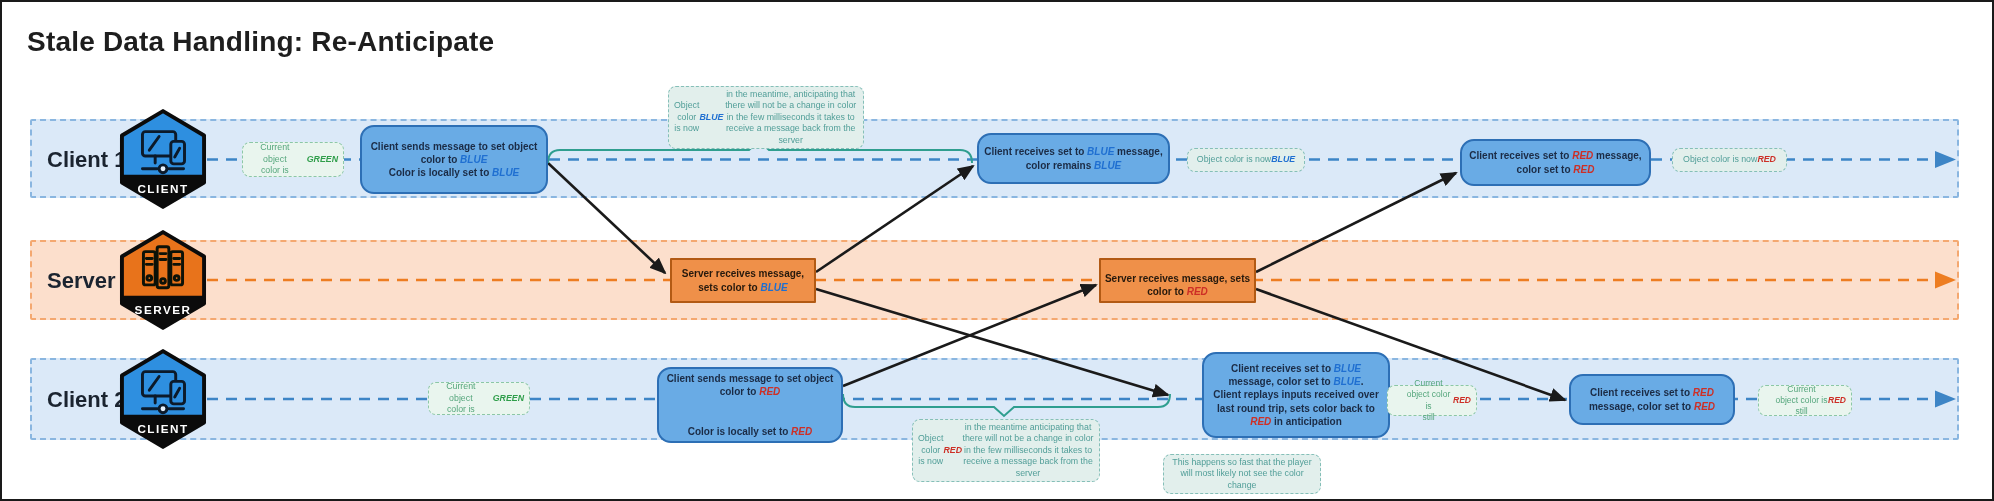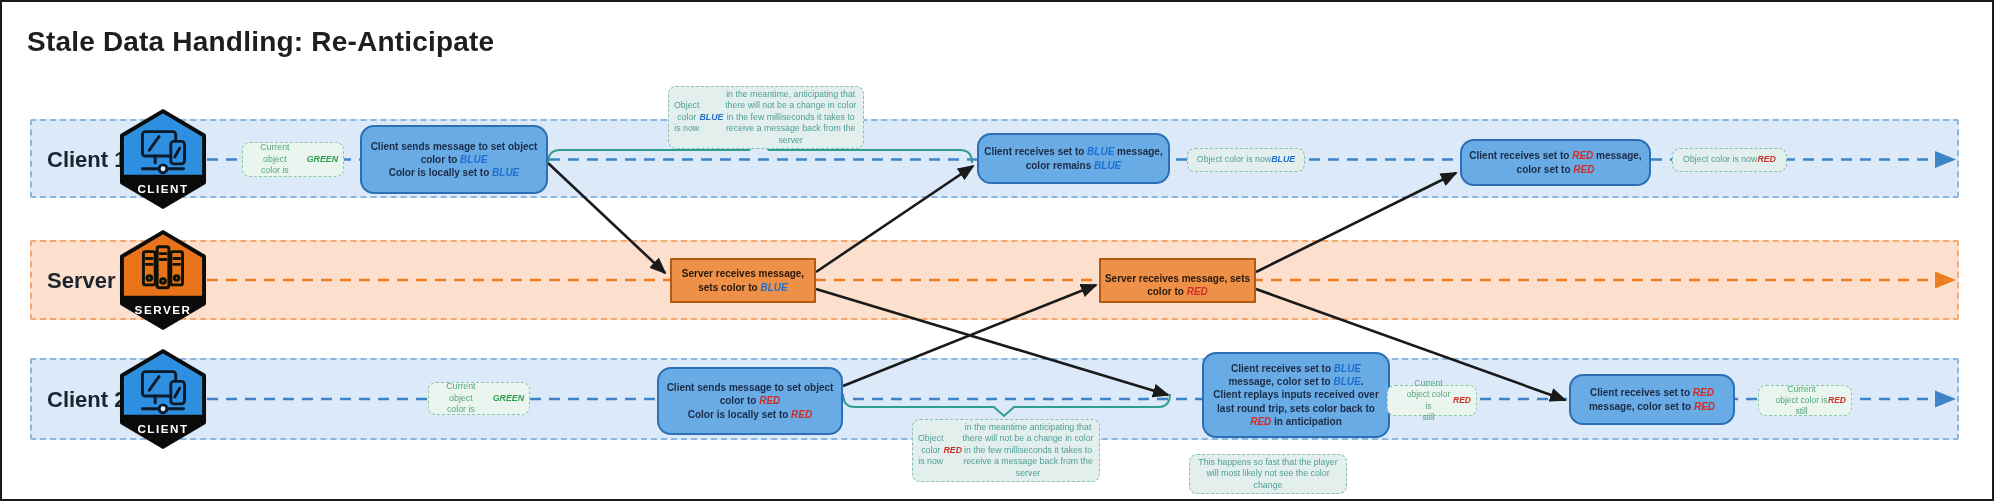--- a/index.html
+++ b/index.html
@@ -142,39 +142,39 @@
     <p><span>Client receives set to </span><span class="kw kw-red">RED</span><span> message, color set to </span><span class="kw kw-red">RED</span></p>
   </div>
 
   <div class="box server" style="left:668px; top:256px; width:146px; height:45px;">
     <p><span>Server receives message, sets color to </span><span class="kw kw-blue">BLUE</span></p>
   </div>
   <div class="box server" style="left:1097px; top:256px; width:157px; height:45px;justify-content:flex-end;">
     <p><span>Server receives message, sets color to </span><span class="kw kw-red">RED</span></p>
   </div>
 
-  <div class="box client" style="left:655px; top:365px; width:186px; height:68px;">
+  <div class="box client" style="left:655px; top:365px; width:186px; height:76px;justify-content:space-between;">
     <p><span>Client sends message to set object color to </span><span class="kw kw-red">RED</span></p>
     <p><span>Color is locally set to </span><span class="kw kw-red">RED</span></p>
   </div>
   <div class="box client" style="left:1200px; top:350px; width:188px; height:86px;">
     <p><span>Client receives set to </span><span class="kw kw-blue">BLUE</span><span> message, color set to </span><span class="kw kw-blue">BLUE</span><span>.</span></p>
     <p><span>Client replays inputs received over last round trip, sets color back to </span><span class="kw kw-red">RED</span><span> in anticipation</span></p>
   </div>
   <div class="box client" style="left:1567px; top:372px; width:166px; height:51px;">
     <p><span>Client receives set to </span><span class="kw kw-red">RED</span><span> message, color set to </span><span class="kw kw-red">RED</span></p>
   </div>
 
   <div class="note green" style="left:240px; top:140px; width:102px; height:35px;"><span>Current object color is
 </span><span class="kw kw-green">GREEN</span></div>
   <div class="note teal" style="left:666px; top:84px; width:196px; min-height:56px;"><span>Object color is now </span><span class="kw kw-blue">BLUE</span><span> in the meantime, anticipating that there will not be a change in color in the few milliseconds it takes to receive a message back from the server</span></div>
   <div class="note teal" style="left:1185px; top:146px; width:118px; height:24px;"><span>Object color is now </span><span class="kw kw-blue">BLUE</span></div>
   <div class="note teal" style="left:1670px; top:146px; width:115px; height:24px;"><span>Object color is now </span><span class="kw kw-red">RED</span></div>
   <div class="note green" style="left:426px; top:380px; width:102px; height:33px;"><span>Current object color is
 </span><span class="kw kw-green">GREEN</span></div>
   <div class="note teal" style="left:910px; top:417px; width:188px; min-height:50px;"><span>Object color is now </span><span class="kw kw-red">RED</span><span> in the meantime anticipating that there will not be a change in color in the few milliseconds it takes to receive a message back from the server</span></div>
-  <div class="note teal" style="left:1187px; top:452px; width:158px; min-height:31px;"><span>This happens so fast that the player will most likely not see the color change</span></div>
+  <div class="note teal" style="left:1161px; top:452px; width:158px; min-height:31px;"><span>This happens so fast that the player will most likely not see the color change</span></div>
   <div class="note green" style="left:1385px; top:383px; width:90px; height:31px; font-size:8.5px;"><span>Current object color is
 still </span><span class="kw kw-red">RED</span></div>
   <div class="note green" style="left:1756px; top:383px; width:94px; height:31px; font-size:8.5px;"><span>Current object color is
 still </span><span class="kw kw-red">RED</span></div>
 
 </div>
 
 </body></html>

